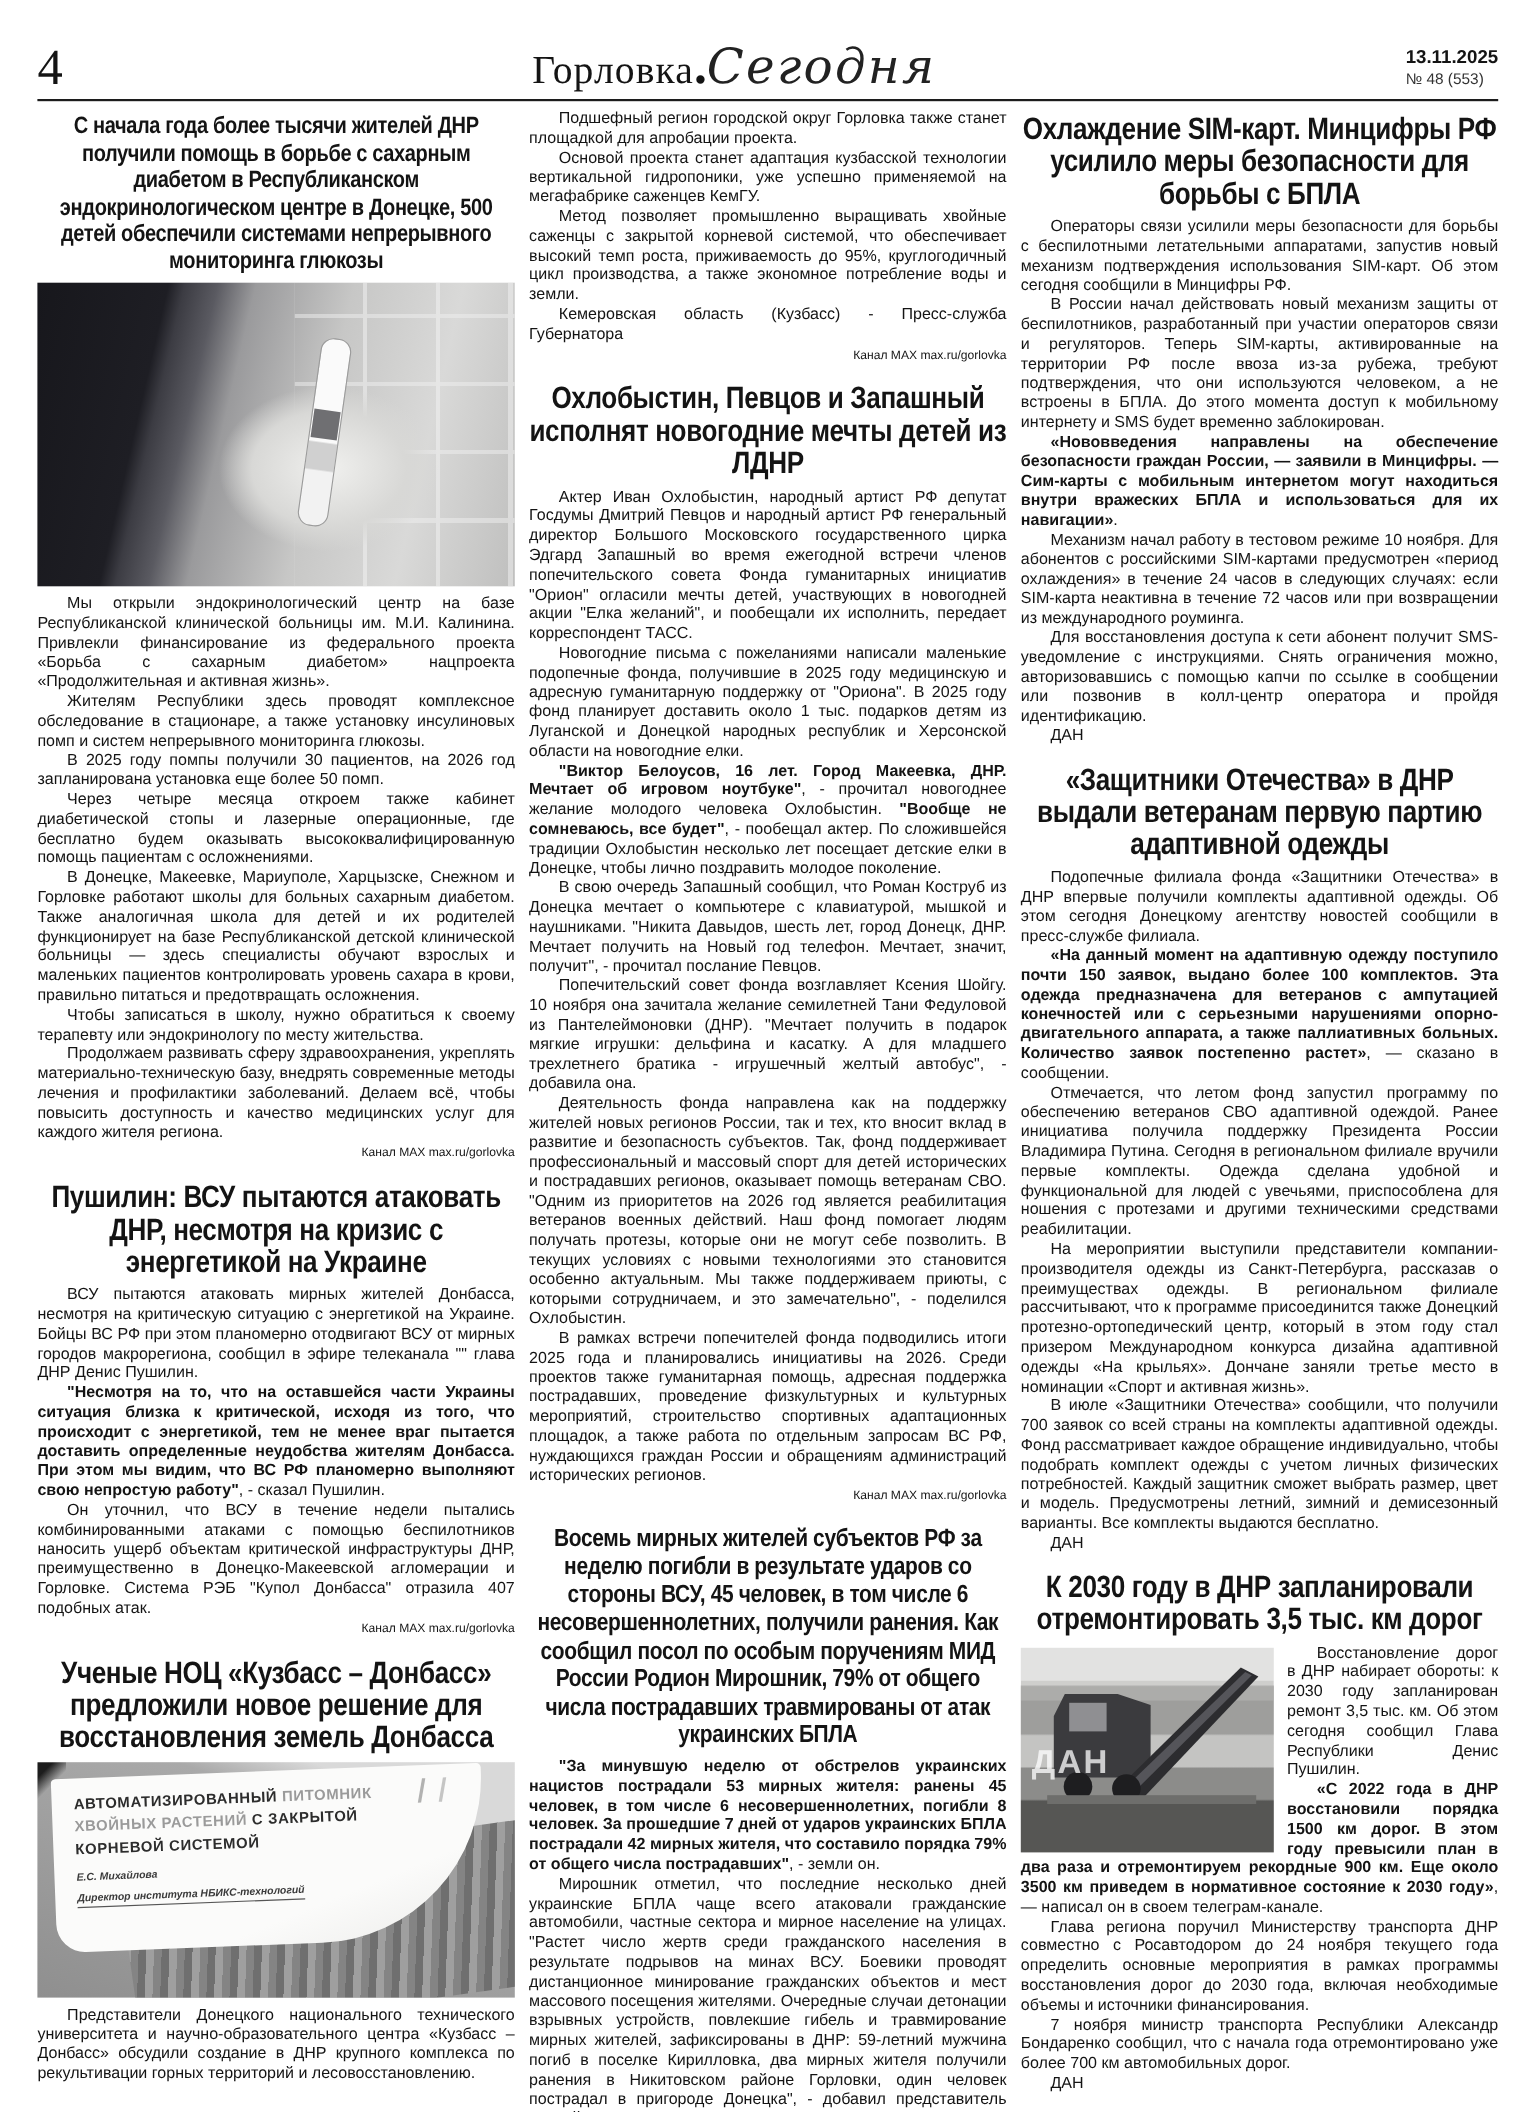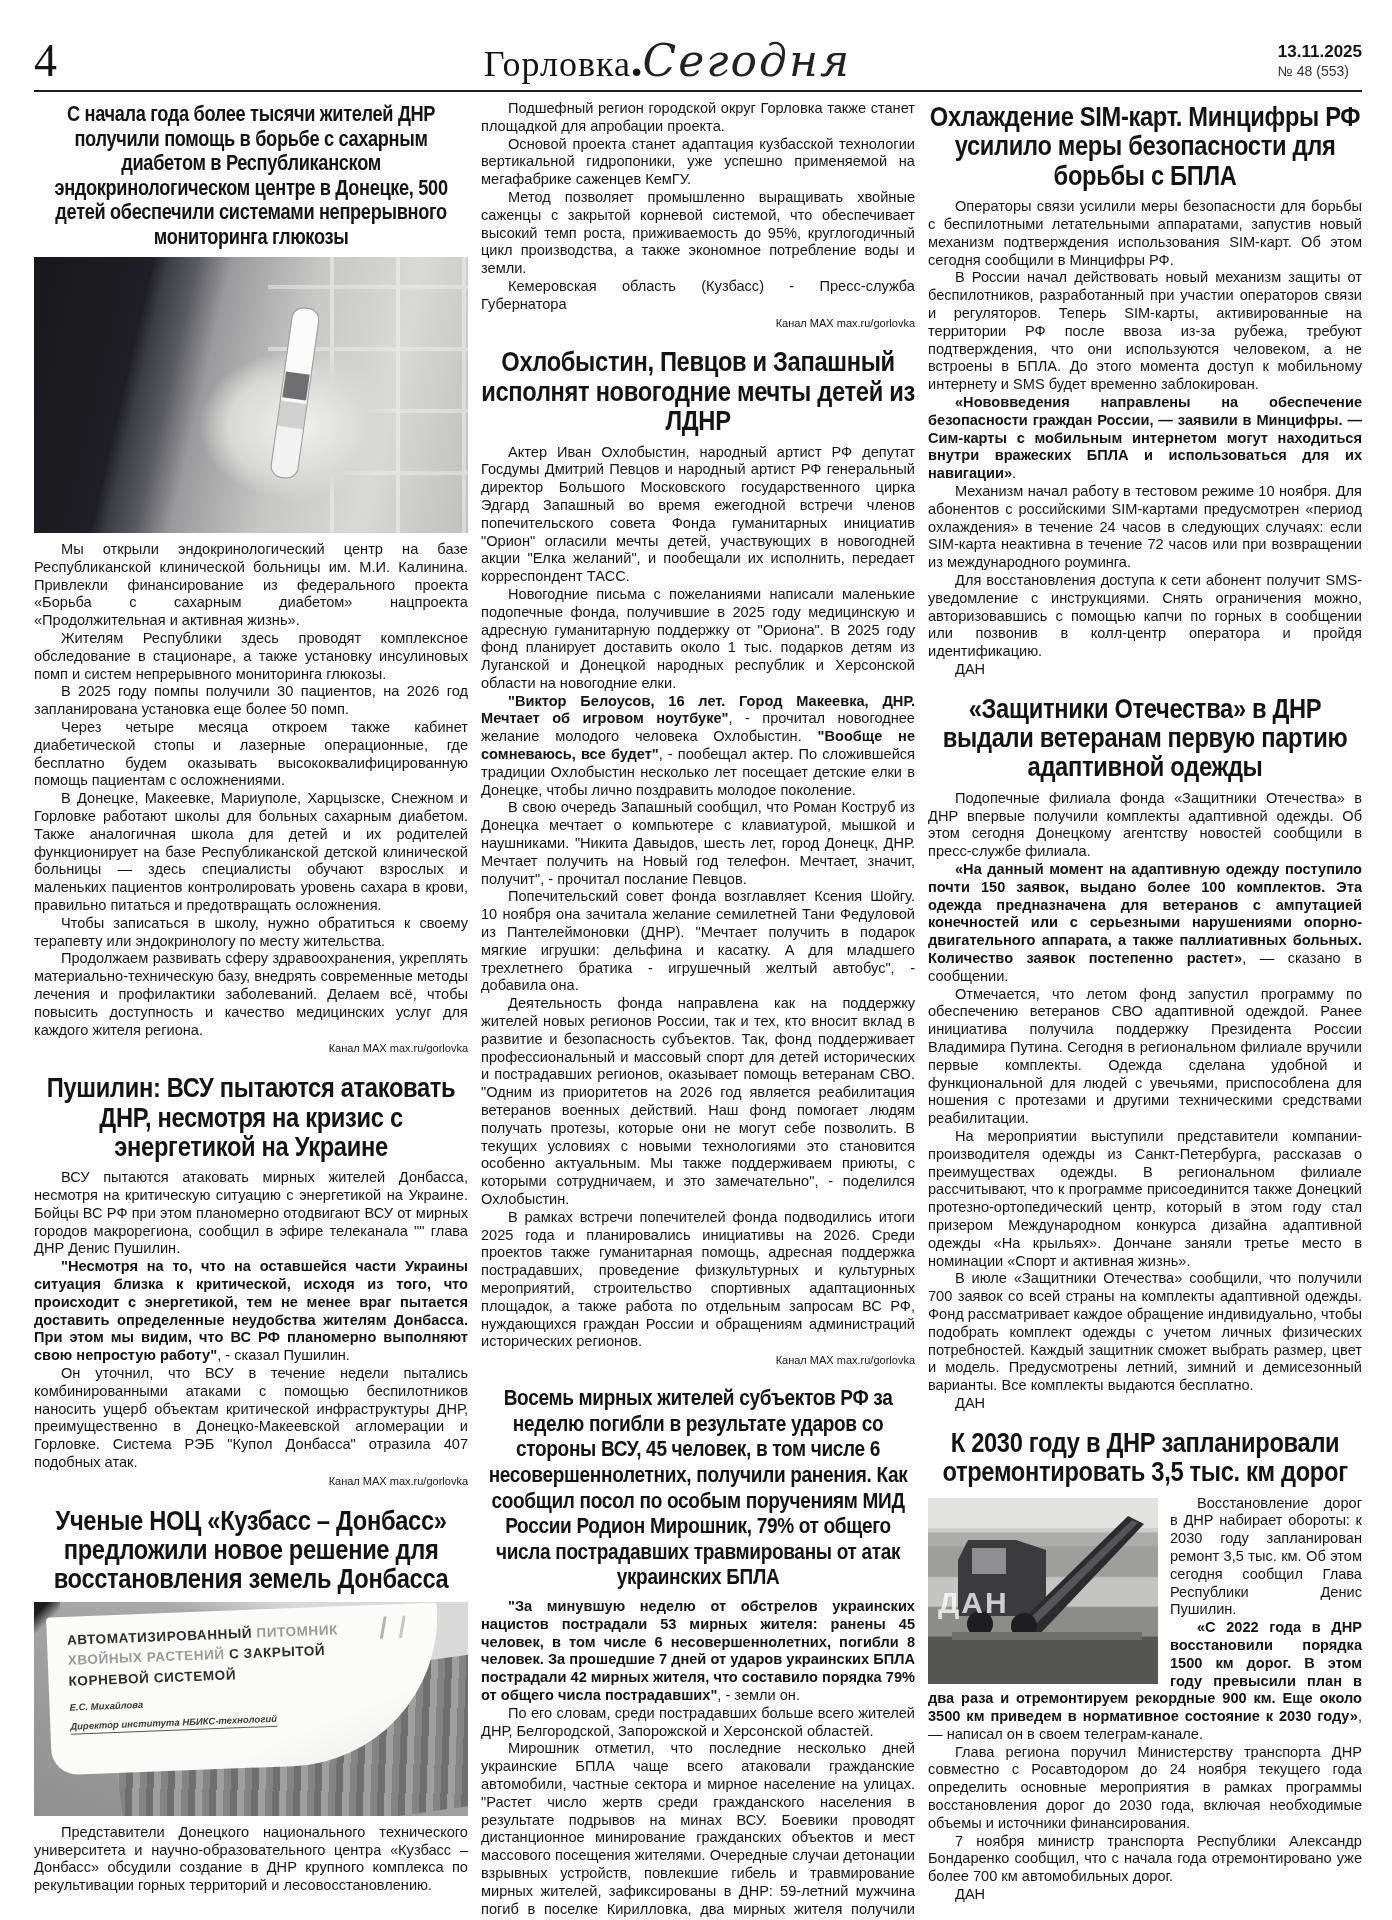--- a/index.html
+++ b/index.html
@@ -163,35 +163,34 @@
       <p class="bp">В свою очередь Запашный сообщил, что Роман Коструб из Донецка мечтает о компьютере с клавиатурой, мышкой и наушниками. "Никита Давыдов, шесть лет, город Донецк, ДНР. Мечтает получить на Новый год телефон. Мечтает, значит, получит", - прочитал послание Певцов.</p>
       <p class="bp">Попечительский совет фонда возглавляет Ксения Шойгу. 10 ноября она зачитала желание семилетней Тани Федуловой из Пантелеймоновки (ДНР). "Мечтает получить в подарок мягкие игрушки: дельфина и касатку. А для младшего трехлетнего братика - игрушечный желтый автобус", - добавила она.</p>
       <p class="bp">Деятельность фонда направлена как на поддержку жителей новых регионов России, так и тех, кто вносит вклад в развитие и безопасность субъектов. Так, фонд поддерживает профессиональный и массовый спорт для детей исторических и пострадавших регионов, оказывает помощь ветеранам СВО. "Одним из приоритетов на 2026 год является реабилитация ветеранов военных действий. Наш фонд помогает людям получать протезы, которые они не могут себе позволить. В текущих условиях с новыми технологиями это становится особенно актуальным. Мы также поддерживаем приюты, с которыми сотрудничаем, и это замечательно", - поделился Охлобыстин.</p>
       <p class="bp">В рамках встречи попечителей фонда подводились итоги 2025 года и планировались инициативы на 2026. Среди проектов также гуманитарная помощь, адресная поддержка пострадавших, проведение физкультурных и культурных мероприятий, строительство спортивных адаптационных площадок, а также работа по отдельным запросам ВС РФ, нуждающихся граждан России и обращениям администраций исторических регионов.</p>
       <p class="credit">Канал MAX max.ru/gorlovka</p>
     </article>
 
     <article class="art">
       <h2 class="hl h-sm">Восемь мирных жителей субъектов РФ за неделю погибли в результате ударов со стороны ВСУ, 45 человек, в том числе 6 несовершеннолетних, получили ранения. Как сообщил посол по особым поручениям МИД России Родион Мирошник, 79% от общего числа пострадавших травмированы от атак украинских БПЛА</h2>
       <p class="bp"><b>"За минувшую неделю от обстрелов украинских нацистов пострадали 53 мирных жителя: ранены 45 человек, в том числе 6 несовершеннолетних, погибли 8 человек. За прошедшие 7 дней от ударов украинских БПЛА пострадали 42 мирных жителя, что составило порядка 79% от общего числа пострадавших"</b><span>, - земли он.</span></p>
-      <p class="bp">По его словам, среди пострадавших больше всего жителей ДНР, Белгородской, Запорожской и Херсонской областей.</p>
       <p class="bp">Мирошник отметил, что последние несколько дней украинские БПЛА чаще всего атаковали гражданские автомобили, частные сектора и мирное население на улицах. "Растет число жертв среди гражданского населения в результате подрывов на минах ВСУ. Боевики проводят дистанционное минирование гражданских объектов и мест массового посещения жителями. Очередные случаи детонации взрывных устройств, повлекшие гибель и травмирование мирных жителей, зафиксированы в ДНР: 59-летний мужчина погиб в поселке Кирилловка, два мирных жителя получили ранения в Никитовском районе Горловки, один человек пострадал в пригороде Донецка", - добавил представитель российского МИД.</p>
 
     </article>
    </section>
 
    <section class="col">
 
     <article>
       <h2 class="hl h-big">Охлаждение SIM-карт. Минцифры РФ усилило меры безопасности для борьбы с БПЛА</h2>
       <p class="bp">Операторы связи усилили меры безопасности для борьбы с беспилотными летательными аппаратами, запустив новый механизм подтверждения использования SIM-карт. Об этом сегодня сообщили в Минцифры РФ.</p>
       <p class="bp">В России начал действовать новый механизм защиты от беспилотников, разработанный при участии операторов связи и регуляторов. Теперь SIM-карты, активированные на территории РФ после ввоза из-за рубежа, требуют подтверждения, что они используются человеком, а не встроены в БПЛА. До этого момента доступ к мобильному интернету и SMS будет временно заблокирован.</p>
       <p class="bp"><b>«Нововведения направлены на обеспечение безопасности граждан России, — заявили в Минцифры. — Сим-карты с мобильным интернетом могут находиться внутри вражеских БПЛА и использоваться для их навигации»</b><span>.</span></p>
       <p class="bp">Механизм начал работу в тестовом режиме 10 ноября. Для абонентов с российскими SIM-картами предусмотрен «период охлаждения» в течение 24 часов в следующих случаях: если SIM-карта неактивна в течение 72 часов или при возвращении из международного роуминга.</p>
-      <p class="bp">Для восстановления доступа к сети абонент получит SMS-уведомление с инструкциями. Снять ограничения можно, авторизовавшись с помощью капчи по горных в сообщении или позвонив в колл-центр оператора и пройдя идентификацию.</p>
+      <p class="bp">Для восстановления доступа к сети абонент получит SMS-уведомление с инструкциями. Снять ограничения можно, авторизовавшись с помощью капчи по ссылке в сообщении или позвонив в колл-центр оператора и пройдя идентификацию.</p>
       <p class="bp dan">ДАН</p>
     </article>
 
     <article class="art">
       <h2 class="hl h-big">«Защитники Отечества» в ДНР выдали ветеранам первую партию адаптивной одежды</h2>
       <p class="bp">Подопечные филиала фонда «Защитники Отечества» в ДНР впервые получили комплекты адаптивной одежды. Об этом сегодня Донецкому агентству новостей сообщили в пресс-службе филиала.</p>
       <p class="bp"><b>«На данный момент на адаптивную одежду поступило почти 150 заявок, выдано более 100 комплектов. Эта одежда предназначена для ветеранов с ампутацией конечностей или с серьезными нарушениями опорно-двигательного аппарата, а также паллиативных больных. Количество заявок постепенно растет»</b><span>, — сказано в сообщении.</span></p>
       <p class="bp">Отмечается, что летом фонд запустил программу по обеспечению ветеранов СВО адаптивной одеждой. Ранее инициатива получила поддержку Президента России Владимира Путина. Сегодня в региональном филиале вручили первые комплекты. Одежда сделана удобной и функциональной для людей с увечьями, приспособлена для ношения с протезами и другими техническими средствами реабилитации.</p>
       <p class="bp">На мероприятии выступили представители компании-производителя одежды из Санкт-Петербурга, рассказав о преимуществах одежды. В региональном филиале рассчитывают, что к программе присоединится также Донецкий протезно-ортопедический центр, который в этом году стал призером Международном конкурса дизайна адаптивной одежды «На крыльях». Дончане заняли третье место в номинации «Спорт и активная жизнь».</p>
       <p class="bp">В июле «Защитники Отечества» сообщили, что получили 700 заявок со всей страны на комплекты адаптивной одежды. Фонд рассматривает каждое обращение индивидуально, чтобы подобрать комплект одежды с учетом личных физических потребностей. Каждый защитник сможет выбрать размер, цвет и модель. Предусмотрены летний, зимний и демисезонный варианты. Все комплекты выдаются бесплатно.</p>

